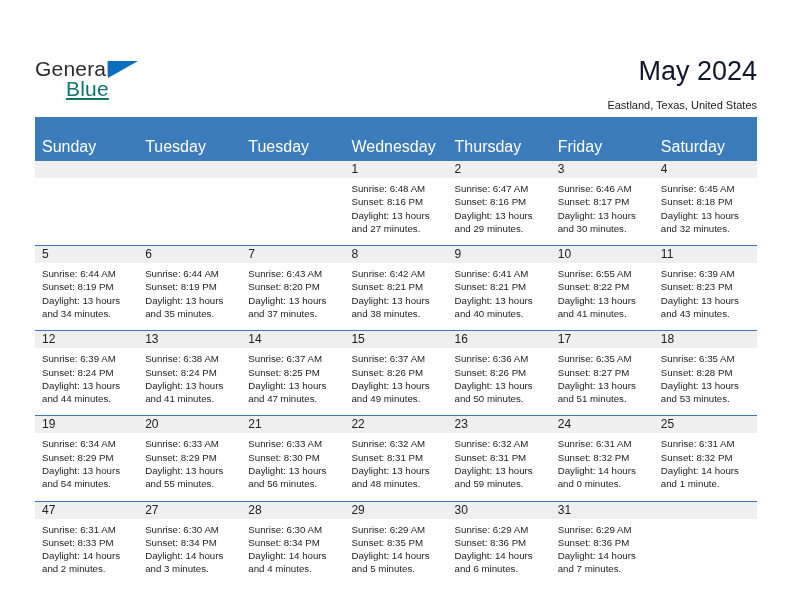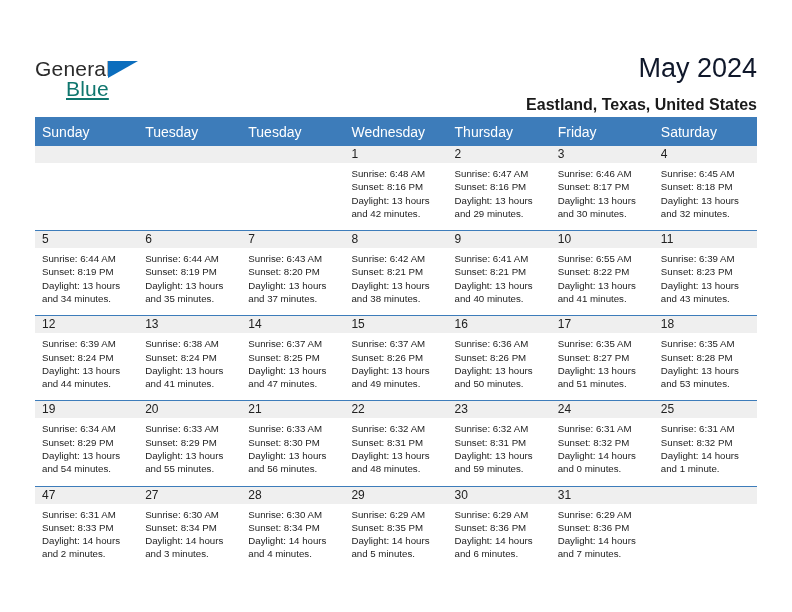--- a/index.html
+++ b/index.html
@@ -70,41 +70,40 @@
     text-align: right;
     margin-top: 18px;
   }
   .cal-title {
     font-size: 27px;
     color: #0f172a;
     line-height: 1.1;
     white-space: nowrap;
   }
   .cal-subtitle {
-    font-size: 16px;
+    font-size: 11px;
     color: #1a1a1a;
     margin-top: 12px;
     white-space: nowrap;
-    font-weight: bold;
   }
 
   
   .calendar {
     width: 722px;
     border-collapse: collapse;
     table-layout: fixed;
     margin-top: 6px;
   }
   .calendar th {
     background: #3d7cba;
     color: #ffffff;
-    font-size: 14px;
+    font-size: 16px;
     font-weight: normal;
     text-align: left;
-    padding: 5px 0 5px 7px;
+    padding: 20px 0 5px 7px;
     height: 19px;
     border: none;
   }
   .calendar td {
     width: 103.1px;
     height: 72px;
     vertical-align: top;
     padding: 0;
     border: none;
     border-top: 1.6px solid #3d7cba;
@@ -195,21 +194,21 @@
               <div></div>
               <div></div>
             </div>
           </td>
           <td>
             <div class="daynum-band">1</div>
             <div class="cell-body">
               <div>Sunrise: 6:48 AM</div>
               <div>Sunset: 8:16 PM</div>
               <div>Daylight: 13 hours</div>
-              <div>and 42 minutes.</div>
+              <div>and 27 minutes.</div>
             </div>
           </td>
           <td>
             <div class="daynum-band">2</div>
             <div class="cell-body">
               <div>Sunrise: 6:47 AM</div>
               <div>Sunset: 8:16 PM</div>
               <div>Daylight: 13 hours</div>
               <div>and 29 minutes.</div>
             </div>

